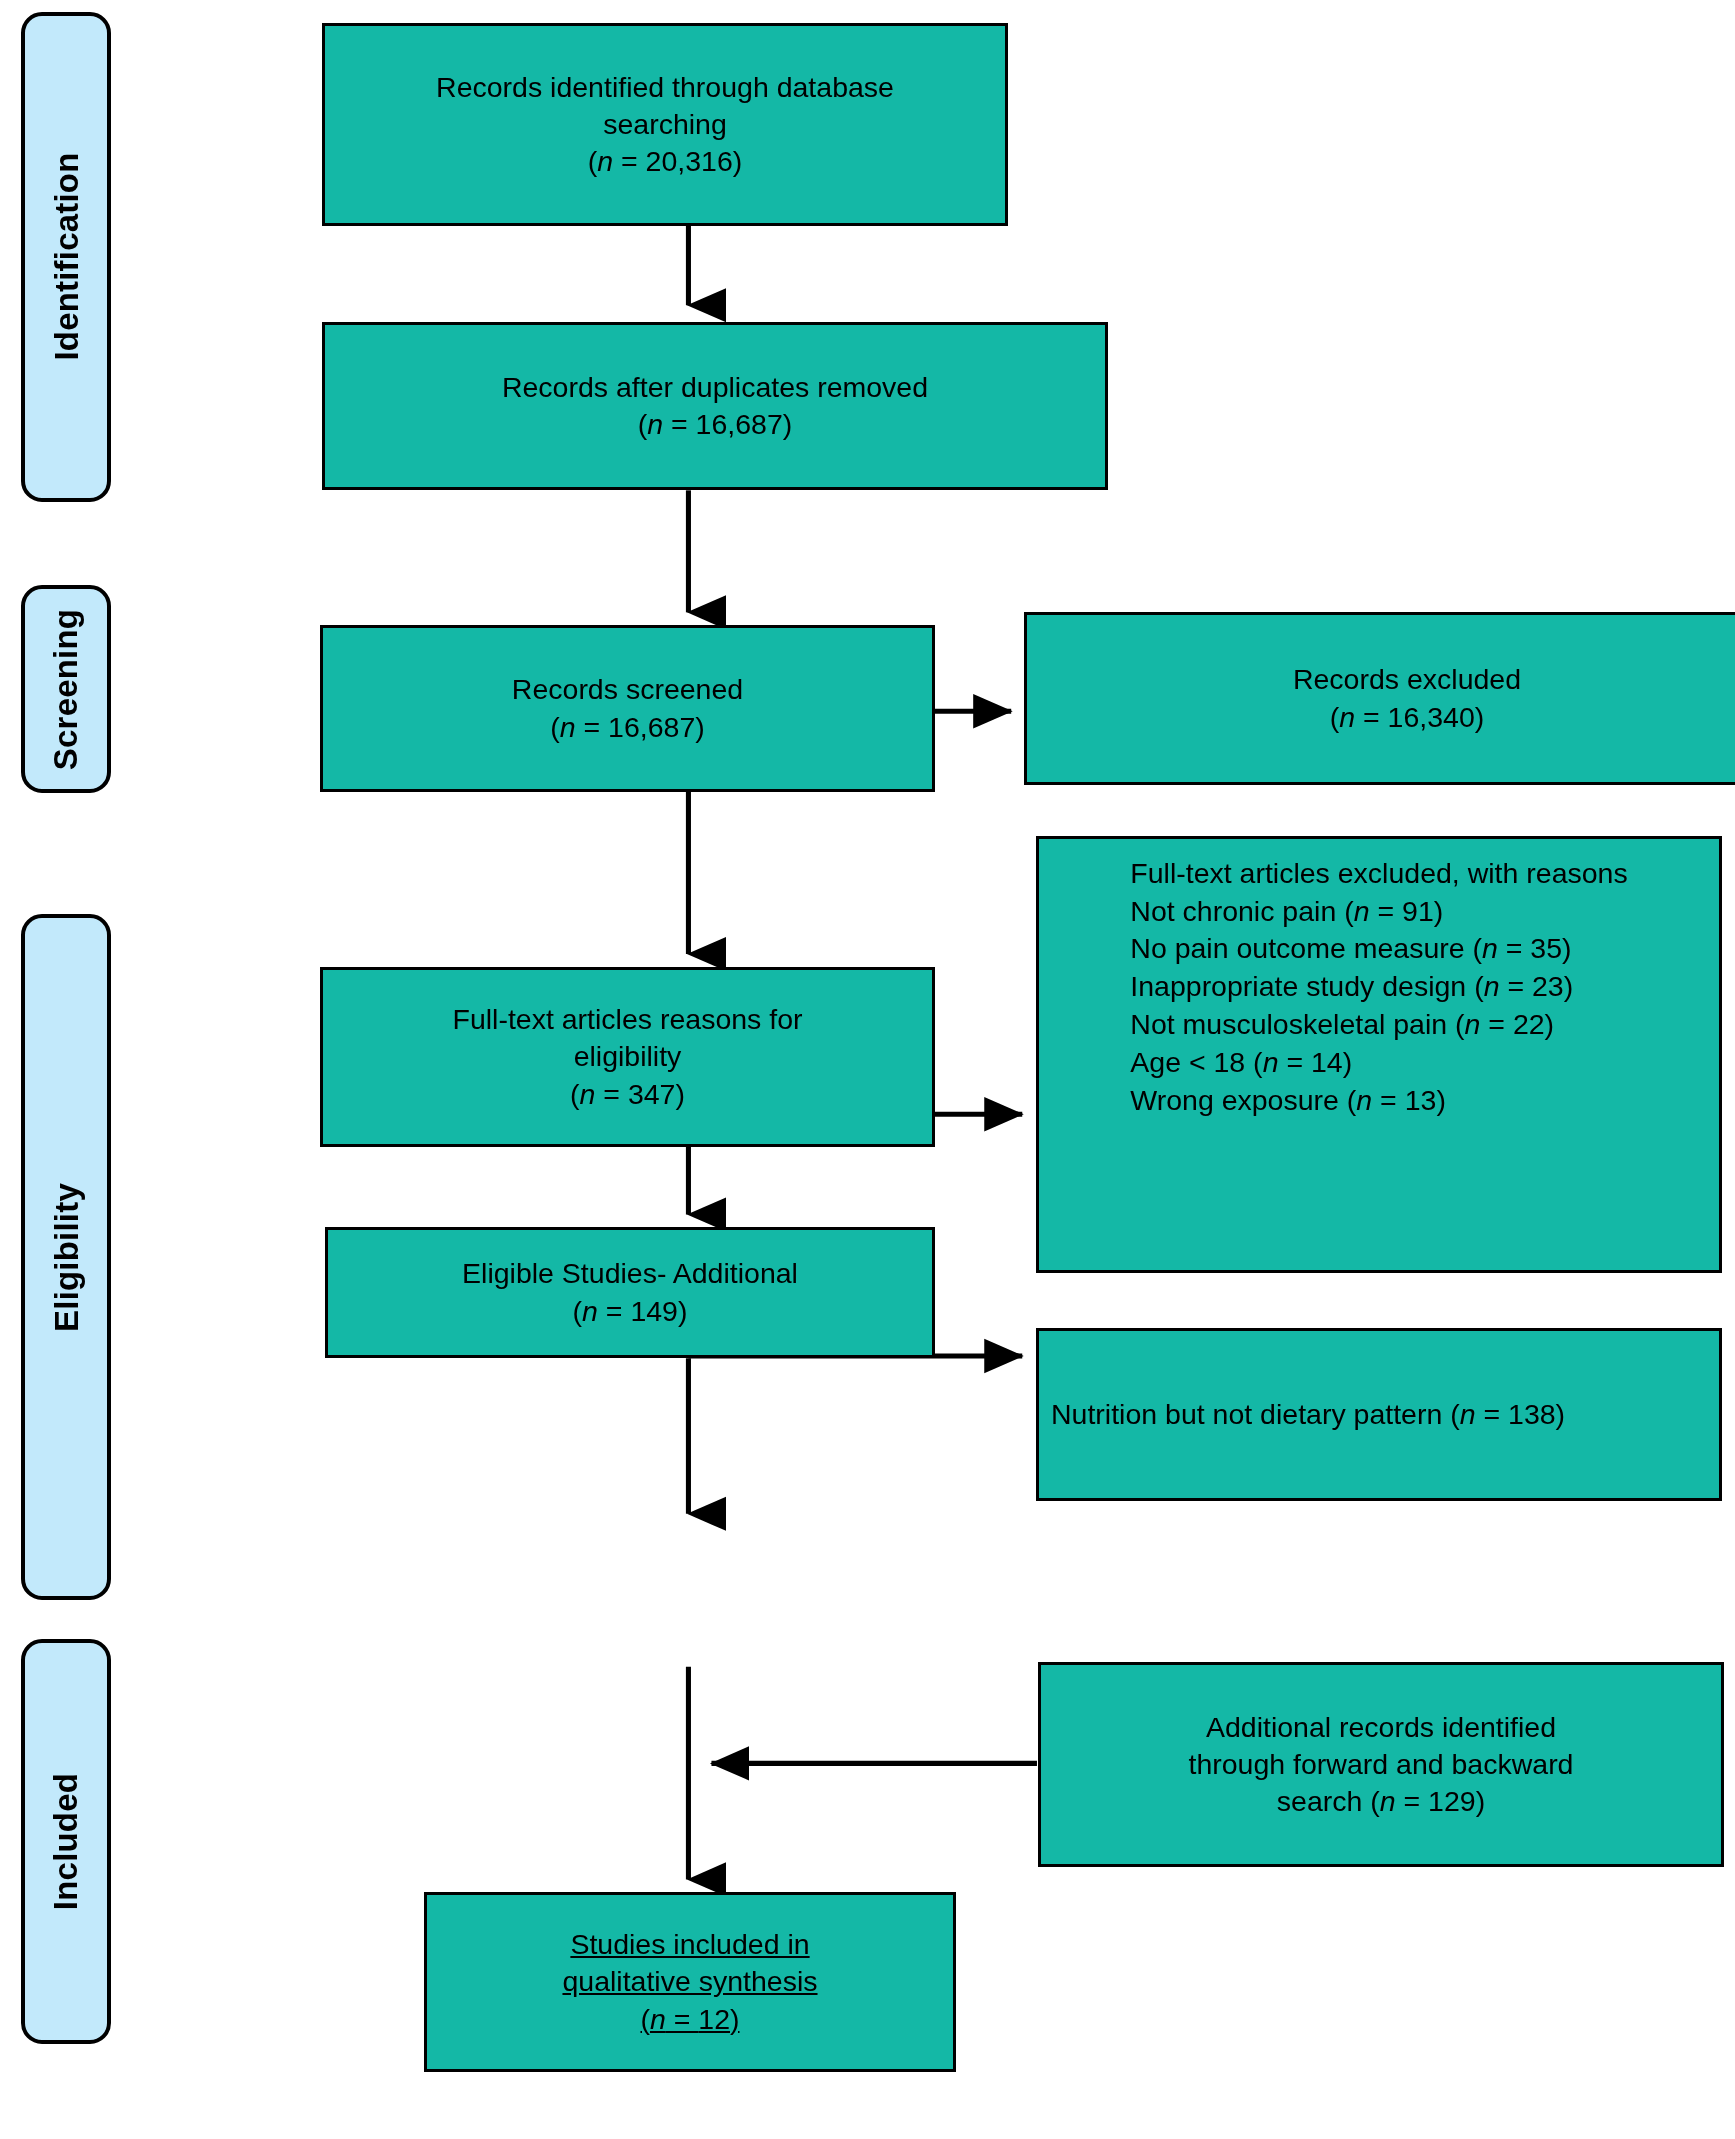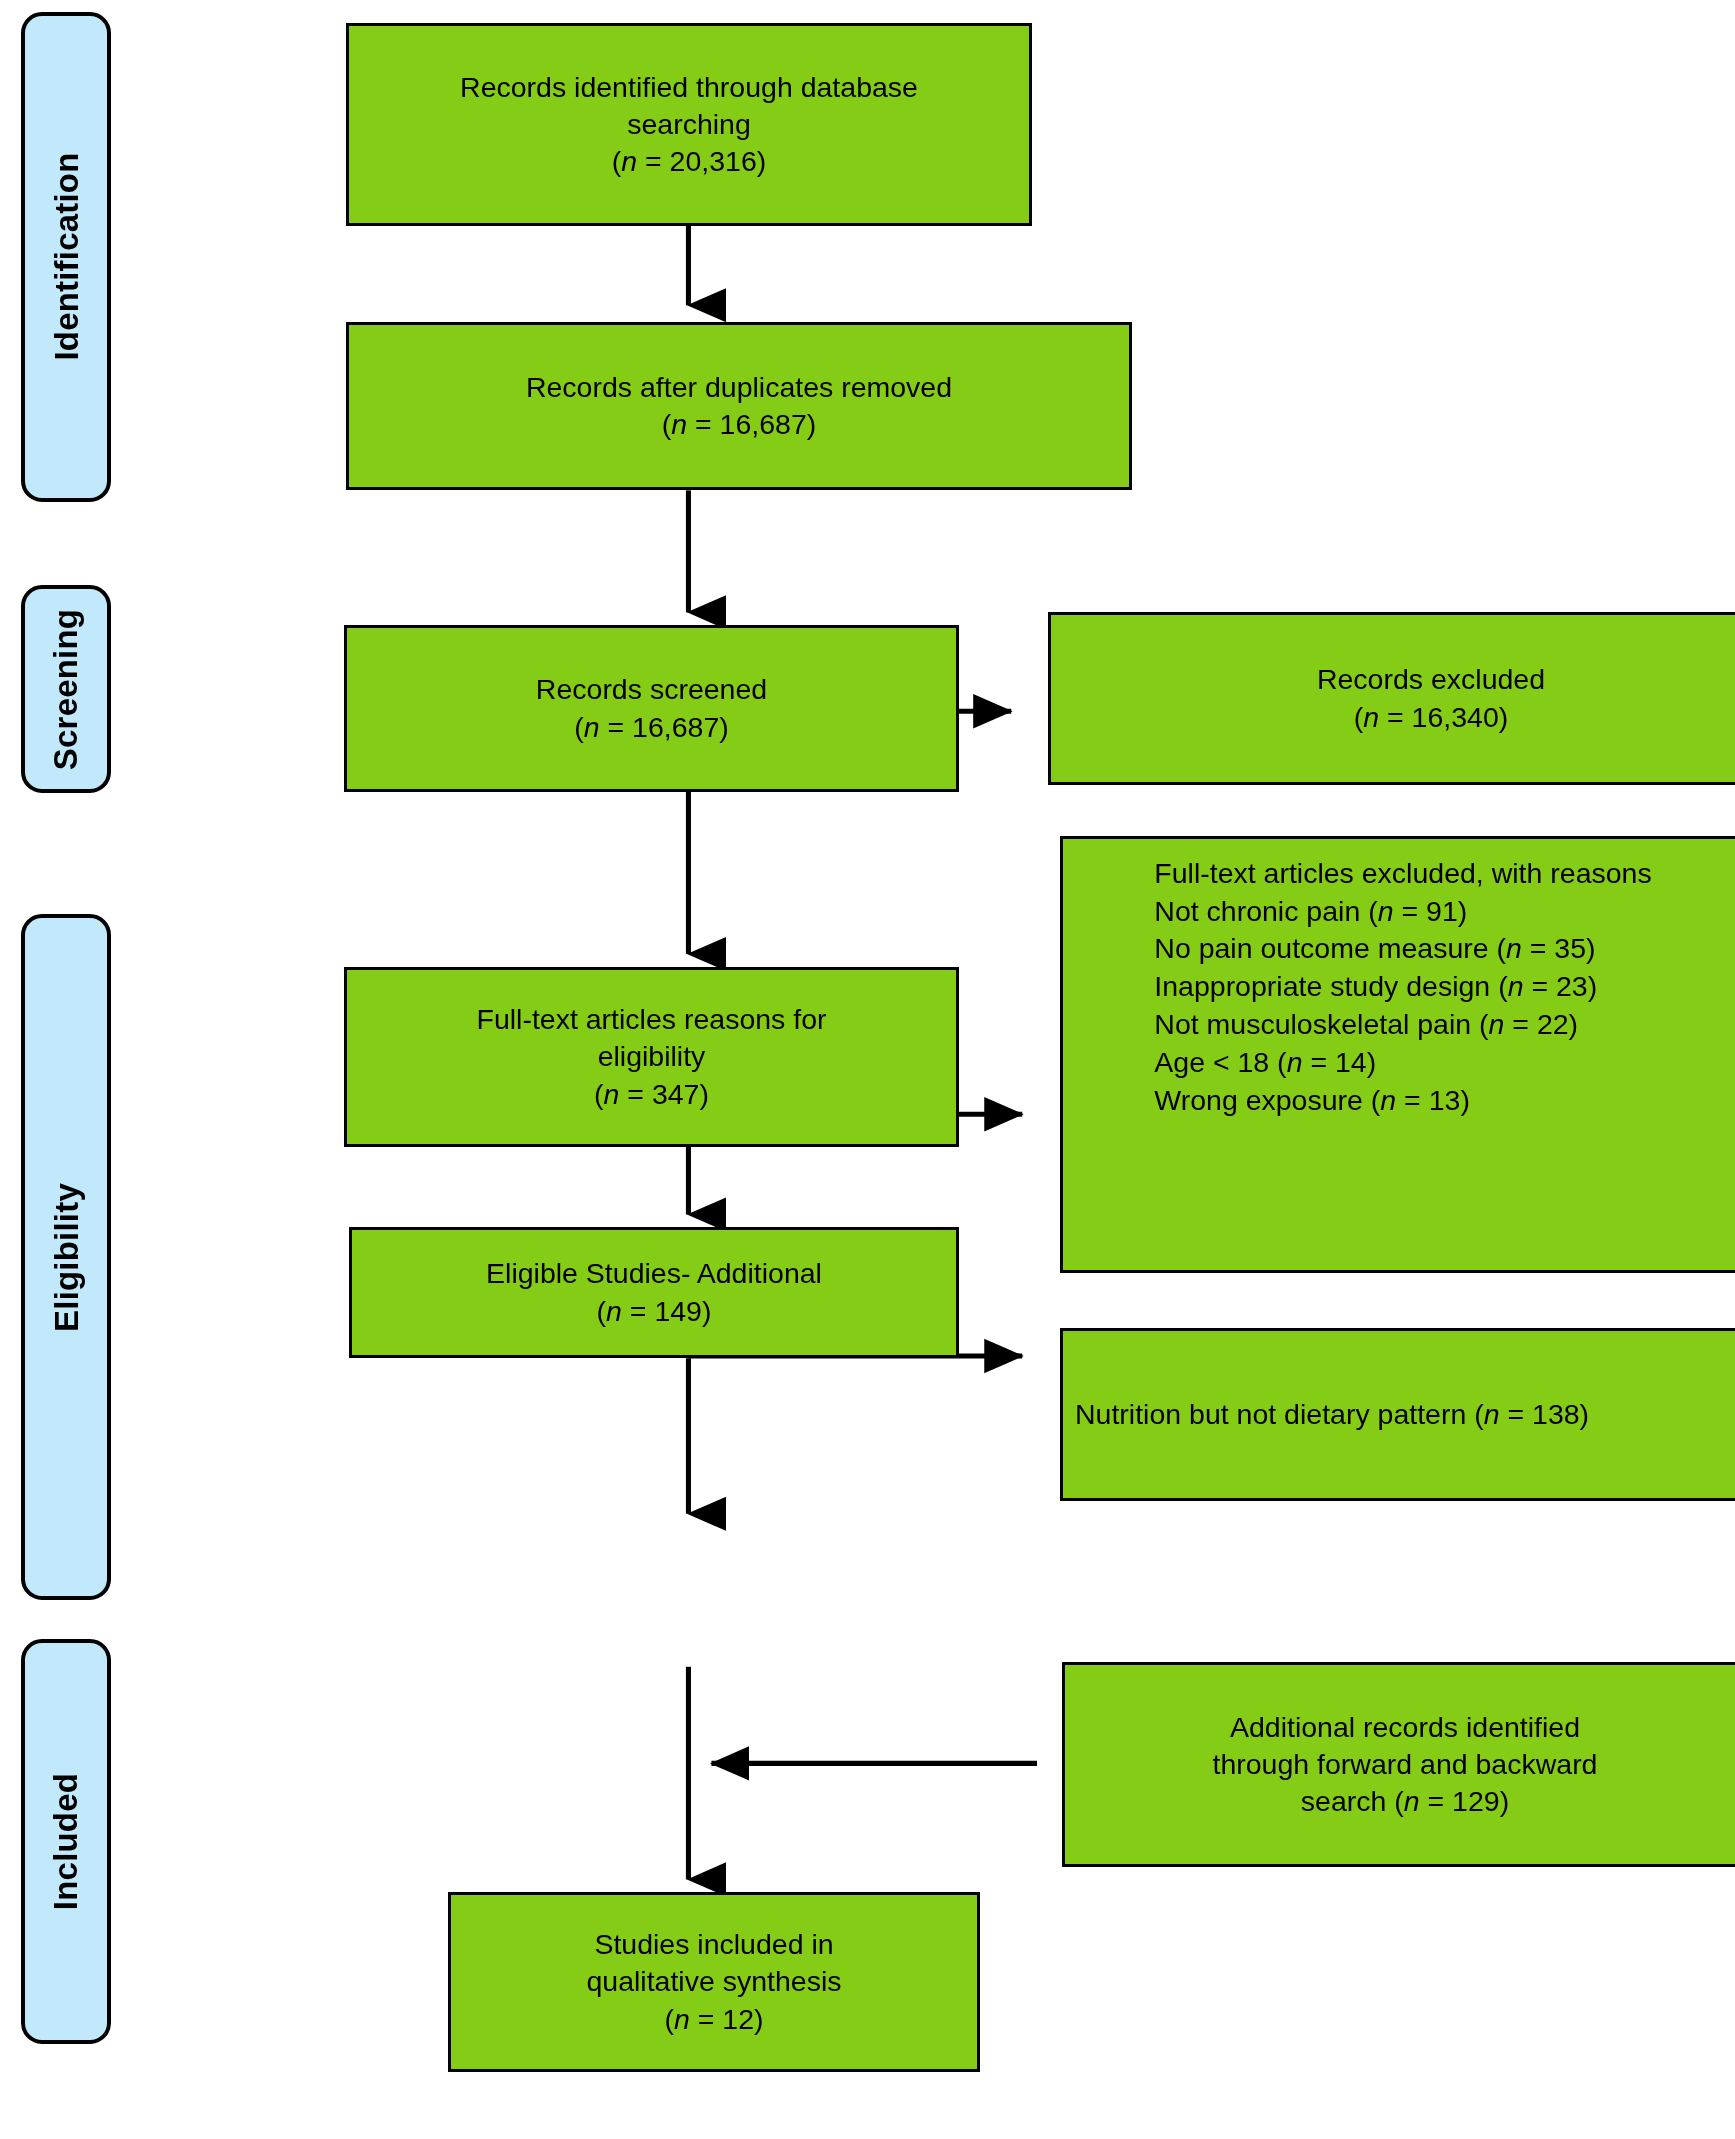--- a/index.html
+++ b/index.html
@@ -33,28 +33,27 @@
     font-size: 33px;
     font-weight: bold;
     letter-spacing: 0.2px;
     color: #000000;
     line-height: 1;
   }
 
   
   .flow-box {
     position: absolute;
-    background: #84cc16;
+    background: #14b8a6;
     border: 3.2px solid #000000;
     box-sizing: border-box;
     display: flex;
     align-items: center;
     justify-content: center;
     padding: 4.6px 12px;
-    margin-left: 24px;
   }
   .flow-box .box-text {
     font-size: 28.5px;
     line-height: 1.30;
     color: #000000;
     text-align: center;
   }
   .flow-box.align-left {
     justify-content: flex-start;
   }
@@ -202,21 +201,21 @@
 
 
   <div class="flow-box" style="left:1038px; top:1662px; width:686px; height:205px;">
     <div class="box-text">
       <span>Additional records identified</span><br>
       <span>through forward and backward</span><br>
       <span><span>search (</span><span class="n-italic">n</span><span> = 129)</span></span>
     </div>
   </div>
 
-  <div class="flow-box" style="left:424px; top:1892px; width:532px; height:180px;">
+  <div class="flow-box" style="left:424px; top:1892px; width:532px; height:180px;text-decoration:underline;">
     <div class="box-text">
       <span>Studies included in</span><br>
       <span>qualitative synthesis</span><br>
       <span>(<span class="n-italic">n</span> = <span>12</span>)</span>
     </div>
   </div>
 
 </div>
 
 

